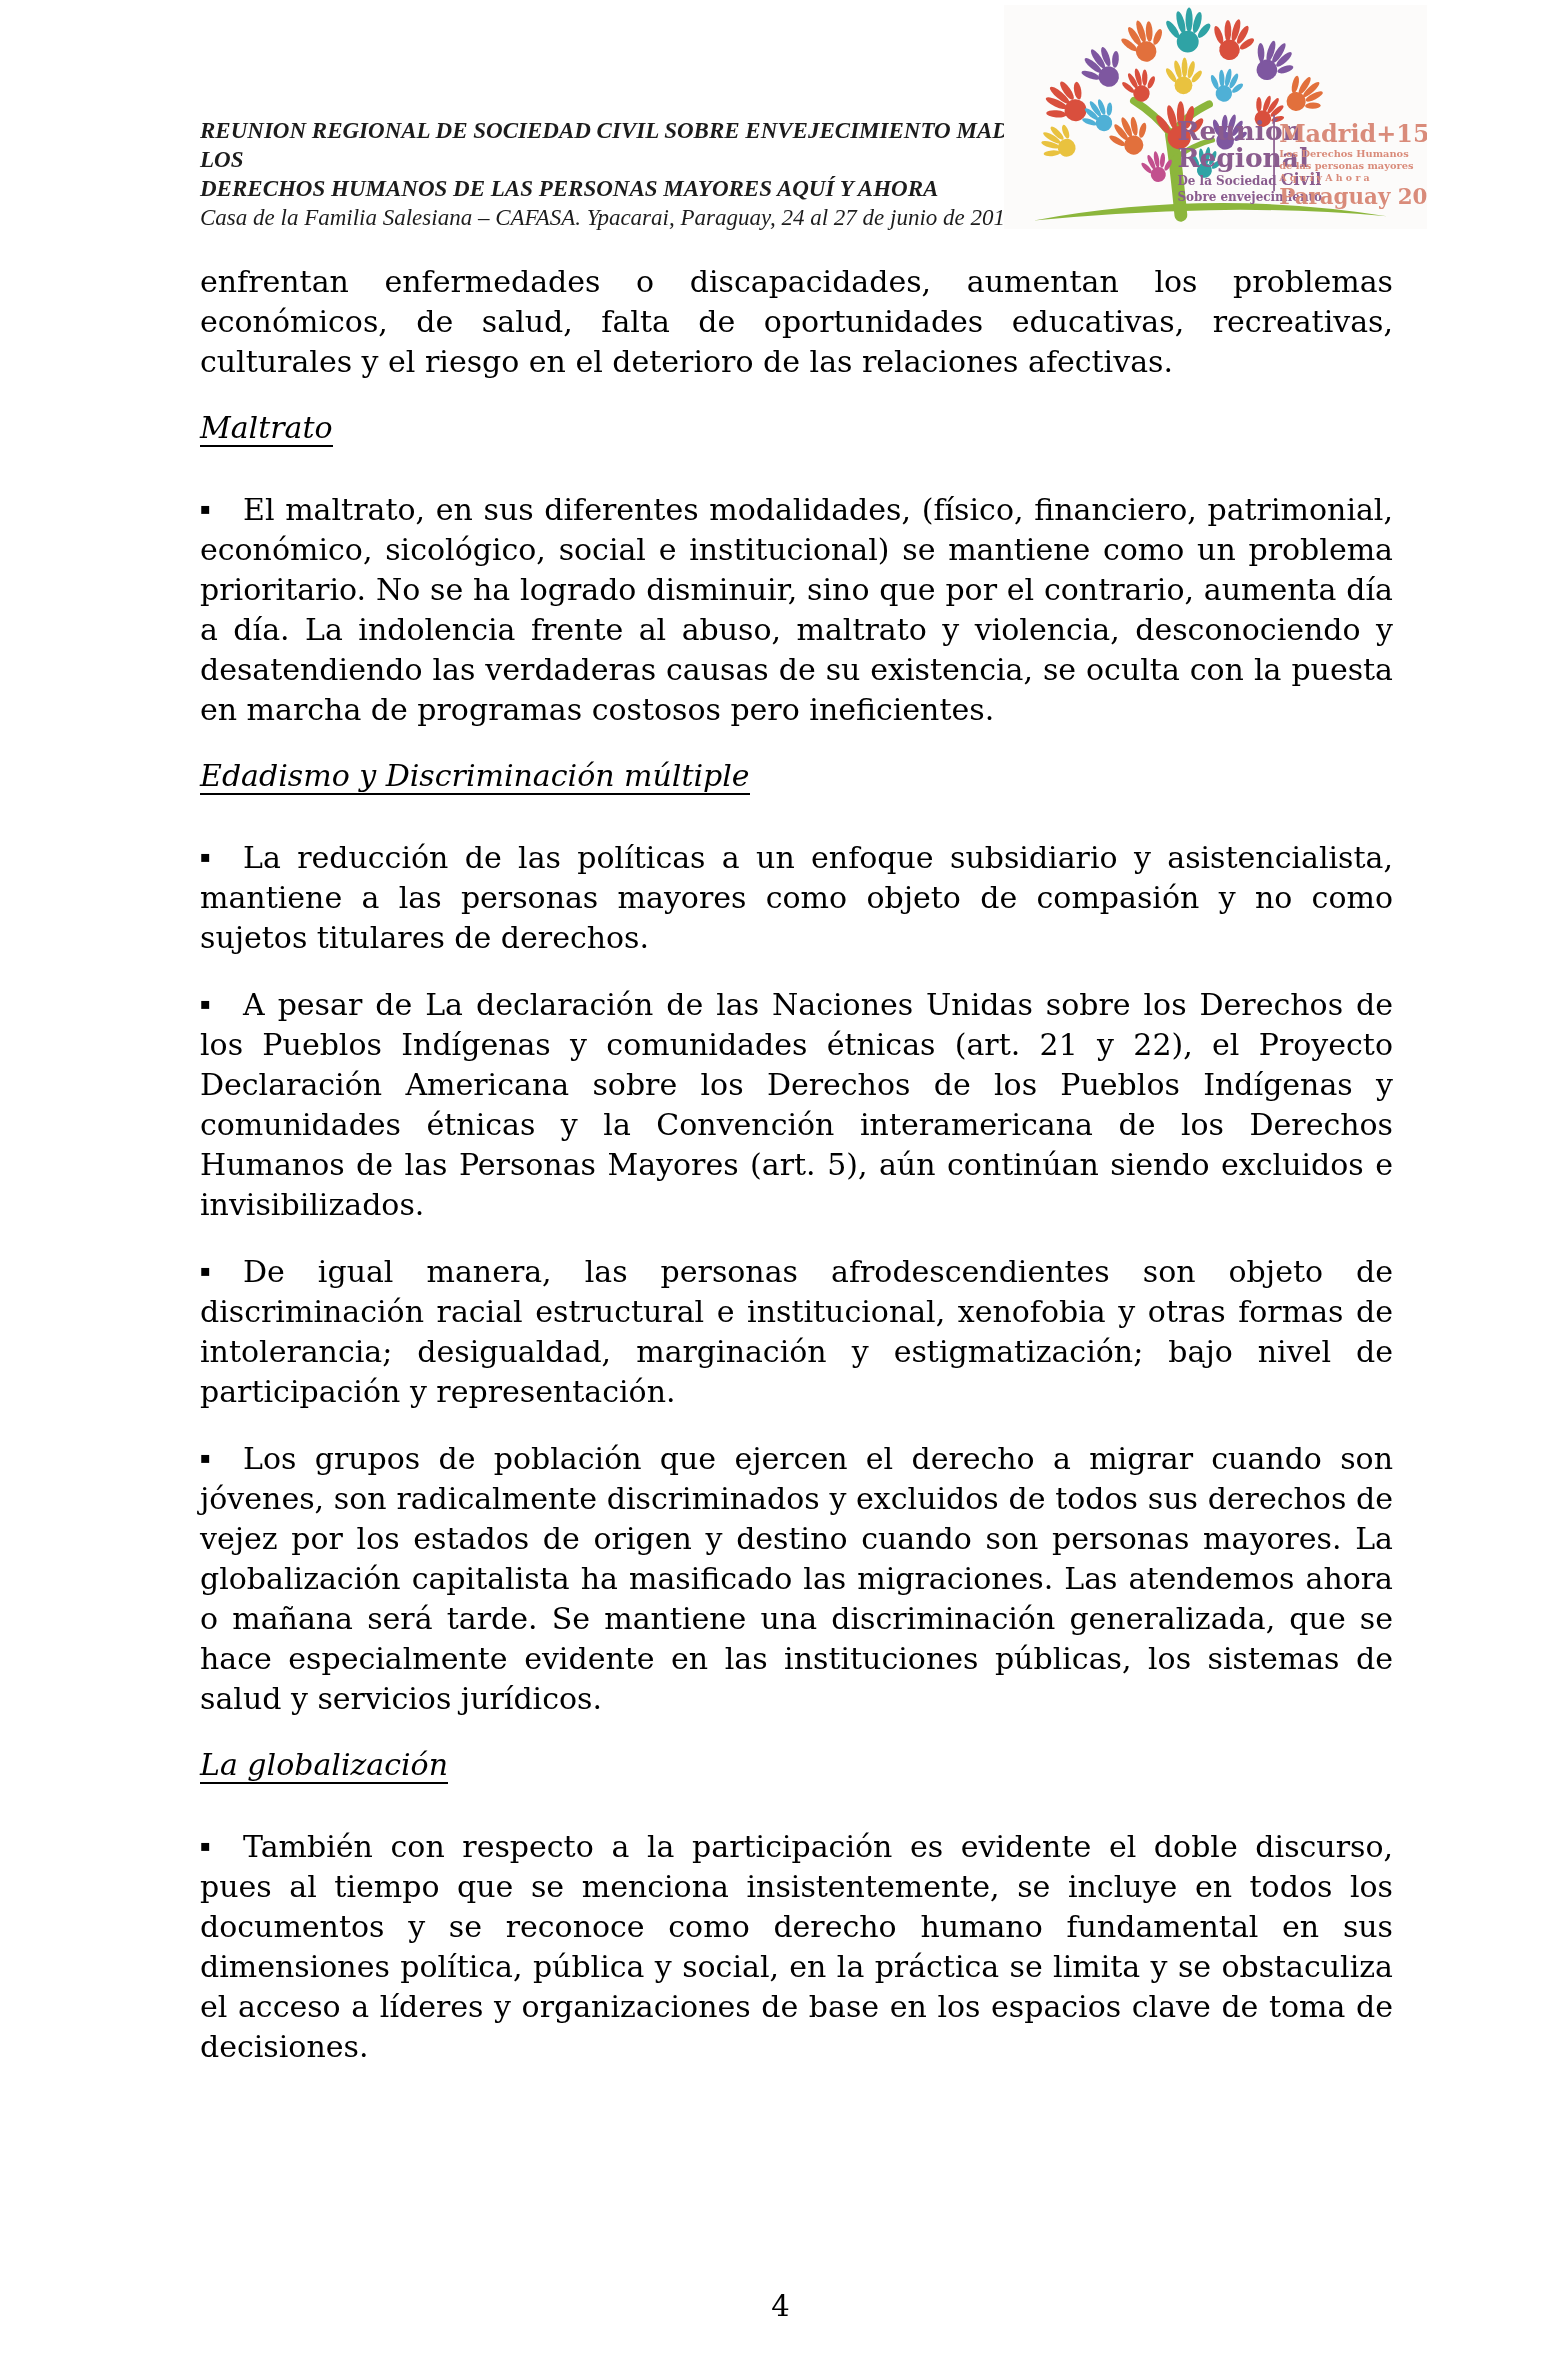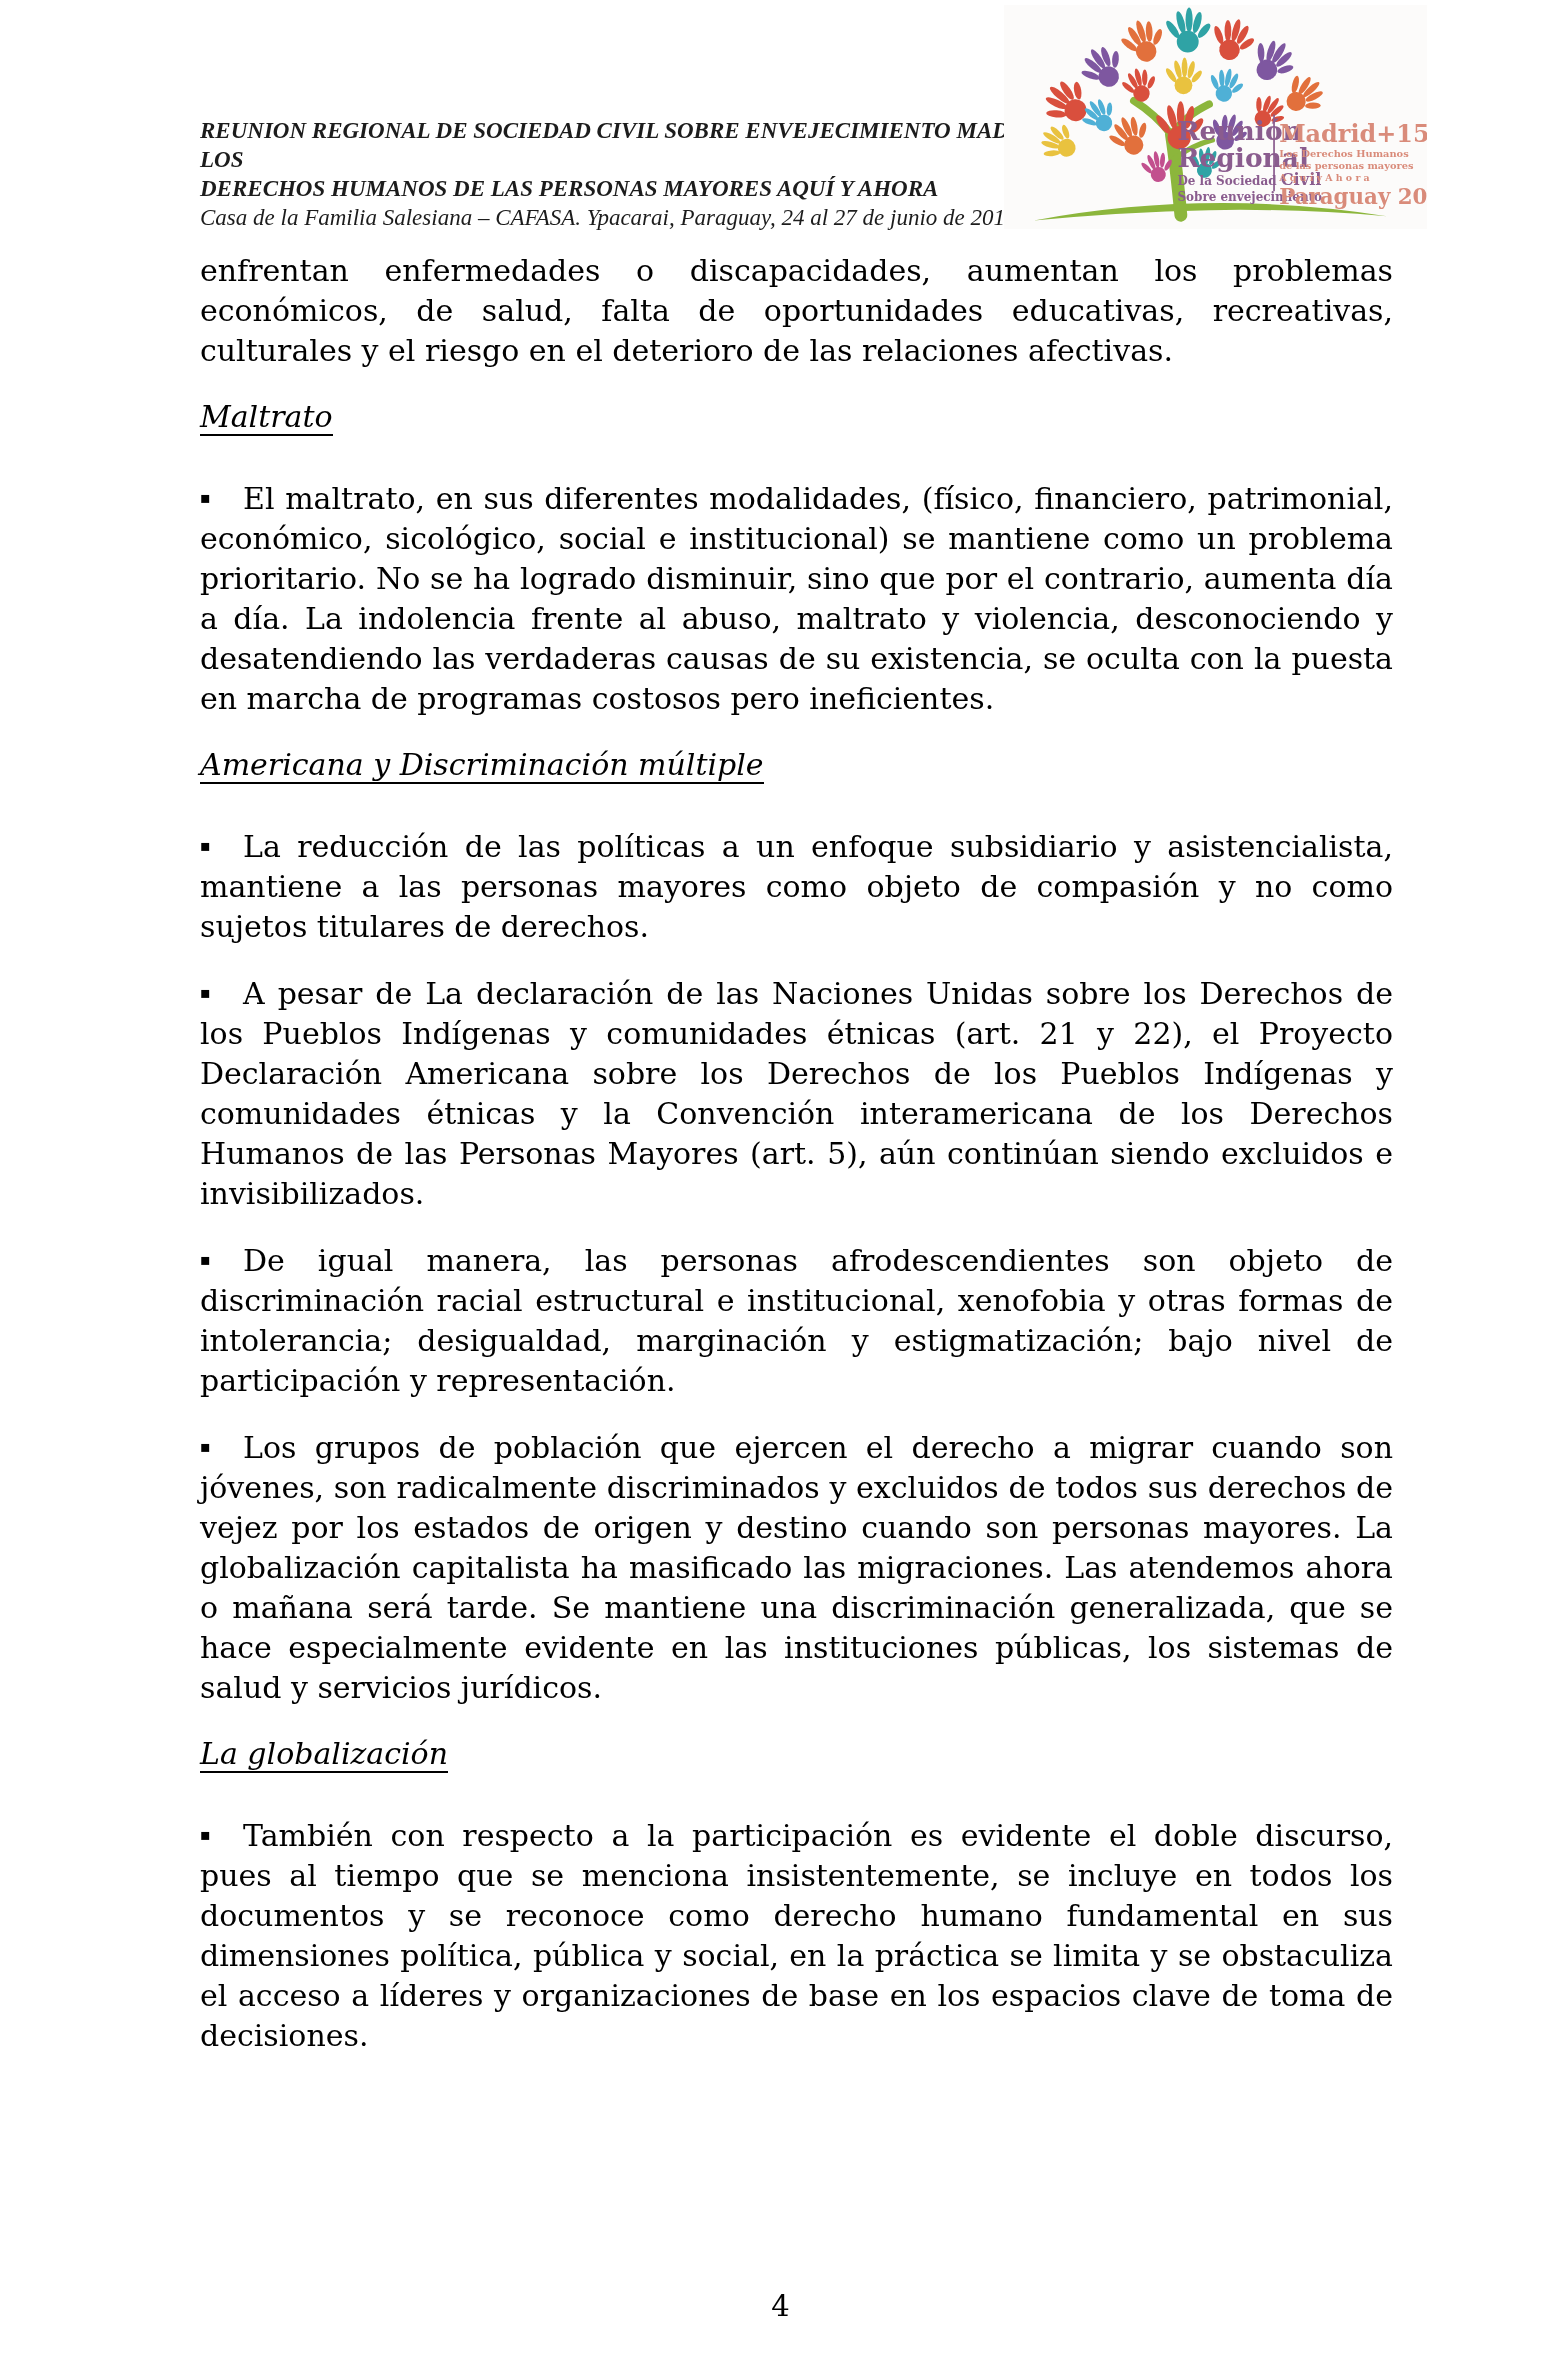--- a/index.html
+++ b/index.html
@@ -12,21 +12,21 @@
     font-family:"Liberation Serif",serif;font-style:italic;
     font-size:23px;line-height:29px;color:#1c1c1c;
   }
   .header-title{font-weight:bold;}
   .header-subtitle{font-weight:normal;}
   .logo-box{
     position:absolute;left:1004px;top:5.1px;width:423px;height:224px;
     background:#fcfbfa;
   }
   .content{
-    position:absolute;left:200px;top:251px;width:1193px;
+    position:absolute;left:200px;top:262px;width:1193px;
     font-size:30px;line-height:40px;text-align:justify;
     -webkit-hyphens:none;hyphens:none;
   }
   .para{margin:0 0 26px 0;}
   .heading{margin:13.7px 0 41px 0;font-style:italic;text-align:left;}
   .hu{border-bottom:2.6px solid #000;padding-bottom:0;}
   .blt{
     display:inline-block;width:43px;font-size:16px;vertical-align:6px;
     font-family:"DejaVu Sans",sans-serif;
   }
@@ -100,21 +100,21 @@
       <text id="t-r4" x="322" y="206" font-size="11" fill="#d98b7a">A q u í   y   A h o r a</text>
       <text id="t-r5" x="322" y="233" font-size="25" fill="#d98b7a">Paraguay 2017</text>
     </g>
   </svg>
 </div>
 
 <div class="content">
     <div class="para">enfrentan enfermedades o discapacidades, aumentan los problemas económicos, de salud, falta de oportunidades educativas, recreativas, culturales y el riesgo en el deterioro de las relaciones afectivas.</div>
     <div class="heading"><span class="hu">Maltrato</span></div>
     <div class="para"><span class="blt">▪</span>El maltrato, en sus diferentes modalidades, (físico, financiero, patrimonial, económico, sicológico, social e institucional) se mantiene  como un problema prioritario. No se ha logrado disminuir, sino que por el contrario, aumenta día a día. La indolencia frente al abuso, maltrato y violencia, desconociendo y desatendiendo las verdaderas causas de su existencia, se oculta con la puesta en marcha de programas costosos pero ineficientes.</div>
-    <div class="heading"><span class="hu">Americana y Discriminación múltiple</span></div>
+    <div class="heading"><span class="hu">Edadismo y Discriminación múltiple</span></div>
     <div class="para"><span class="blt">▪</span>La reducción de las políticas a un enfoque subsidiario y asistencialista, mantiene a las personas mayores como objeto de compasión y no como sujetos titulares de derechos.</div>
     <div class="para"><span class="blt">▪</span>A pesar de La declaración de las Naciones Unidas sobre los Derechos de los Pueblos Indígenas y comunidades étnicas (art. 21 y 22), el Proyecto Declaración Americana sobre los Derechos de los Pueblos Indígenas y comunidades étnicas y la Convención interamericana de los Derechos Humanos de las Personas Mayores (art. 5), aún continúan siendo excluidos e invisibilizados.</div>
     <div class="para"><span class="blt">▪</span>De igual manera, las personas afrodescendientes son objeto de discriminación racial estructural e institucional, xenofobia y otras formas de intolerancia; desigualdad, marginación y estigmatización; bajo nivel de participación y representación.</div>
     <div class="para"><span class="blt">▪</span>Los grupos de población que ejercen el derecho a migrar cuando son jóvenes, son radicalmente discriminados y excluidos de todos sus derechos de vejez por los estados de origen y destino cuando son personas mayores. La globalización capitalista ha masificado las migraciones. Las atendemos ahora o mañana será tarde. Se mantiene una discriminación generalizada, que se hace especialmente evidente en las instituciones públicas, los sistemas de salud y servicios jurídicos.</div>
     <div class="heading"><span class="hu">La globalización</span></div>
     <div class="para"><span class="blt">▪</span>También con respecto a la participación es evidente el doble discurso, pues al tiempo que se menciona insistentemente, se incluye en todos los documentos y se reconoce como derecho humano fundamental en sus dimensiones política, pública y social, en la práctica se limita y se obstaculiza el acceso a líderes y organizaciones de base en los espacios clave de toma de decisiones.</div>
   </div>
 
 <div class="page-number">4</div>
 

